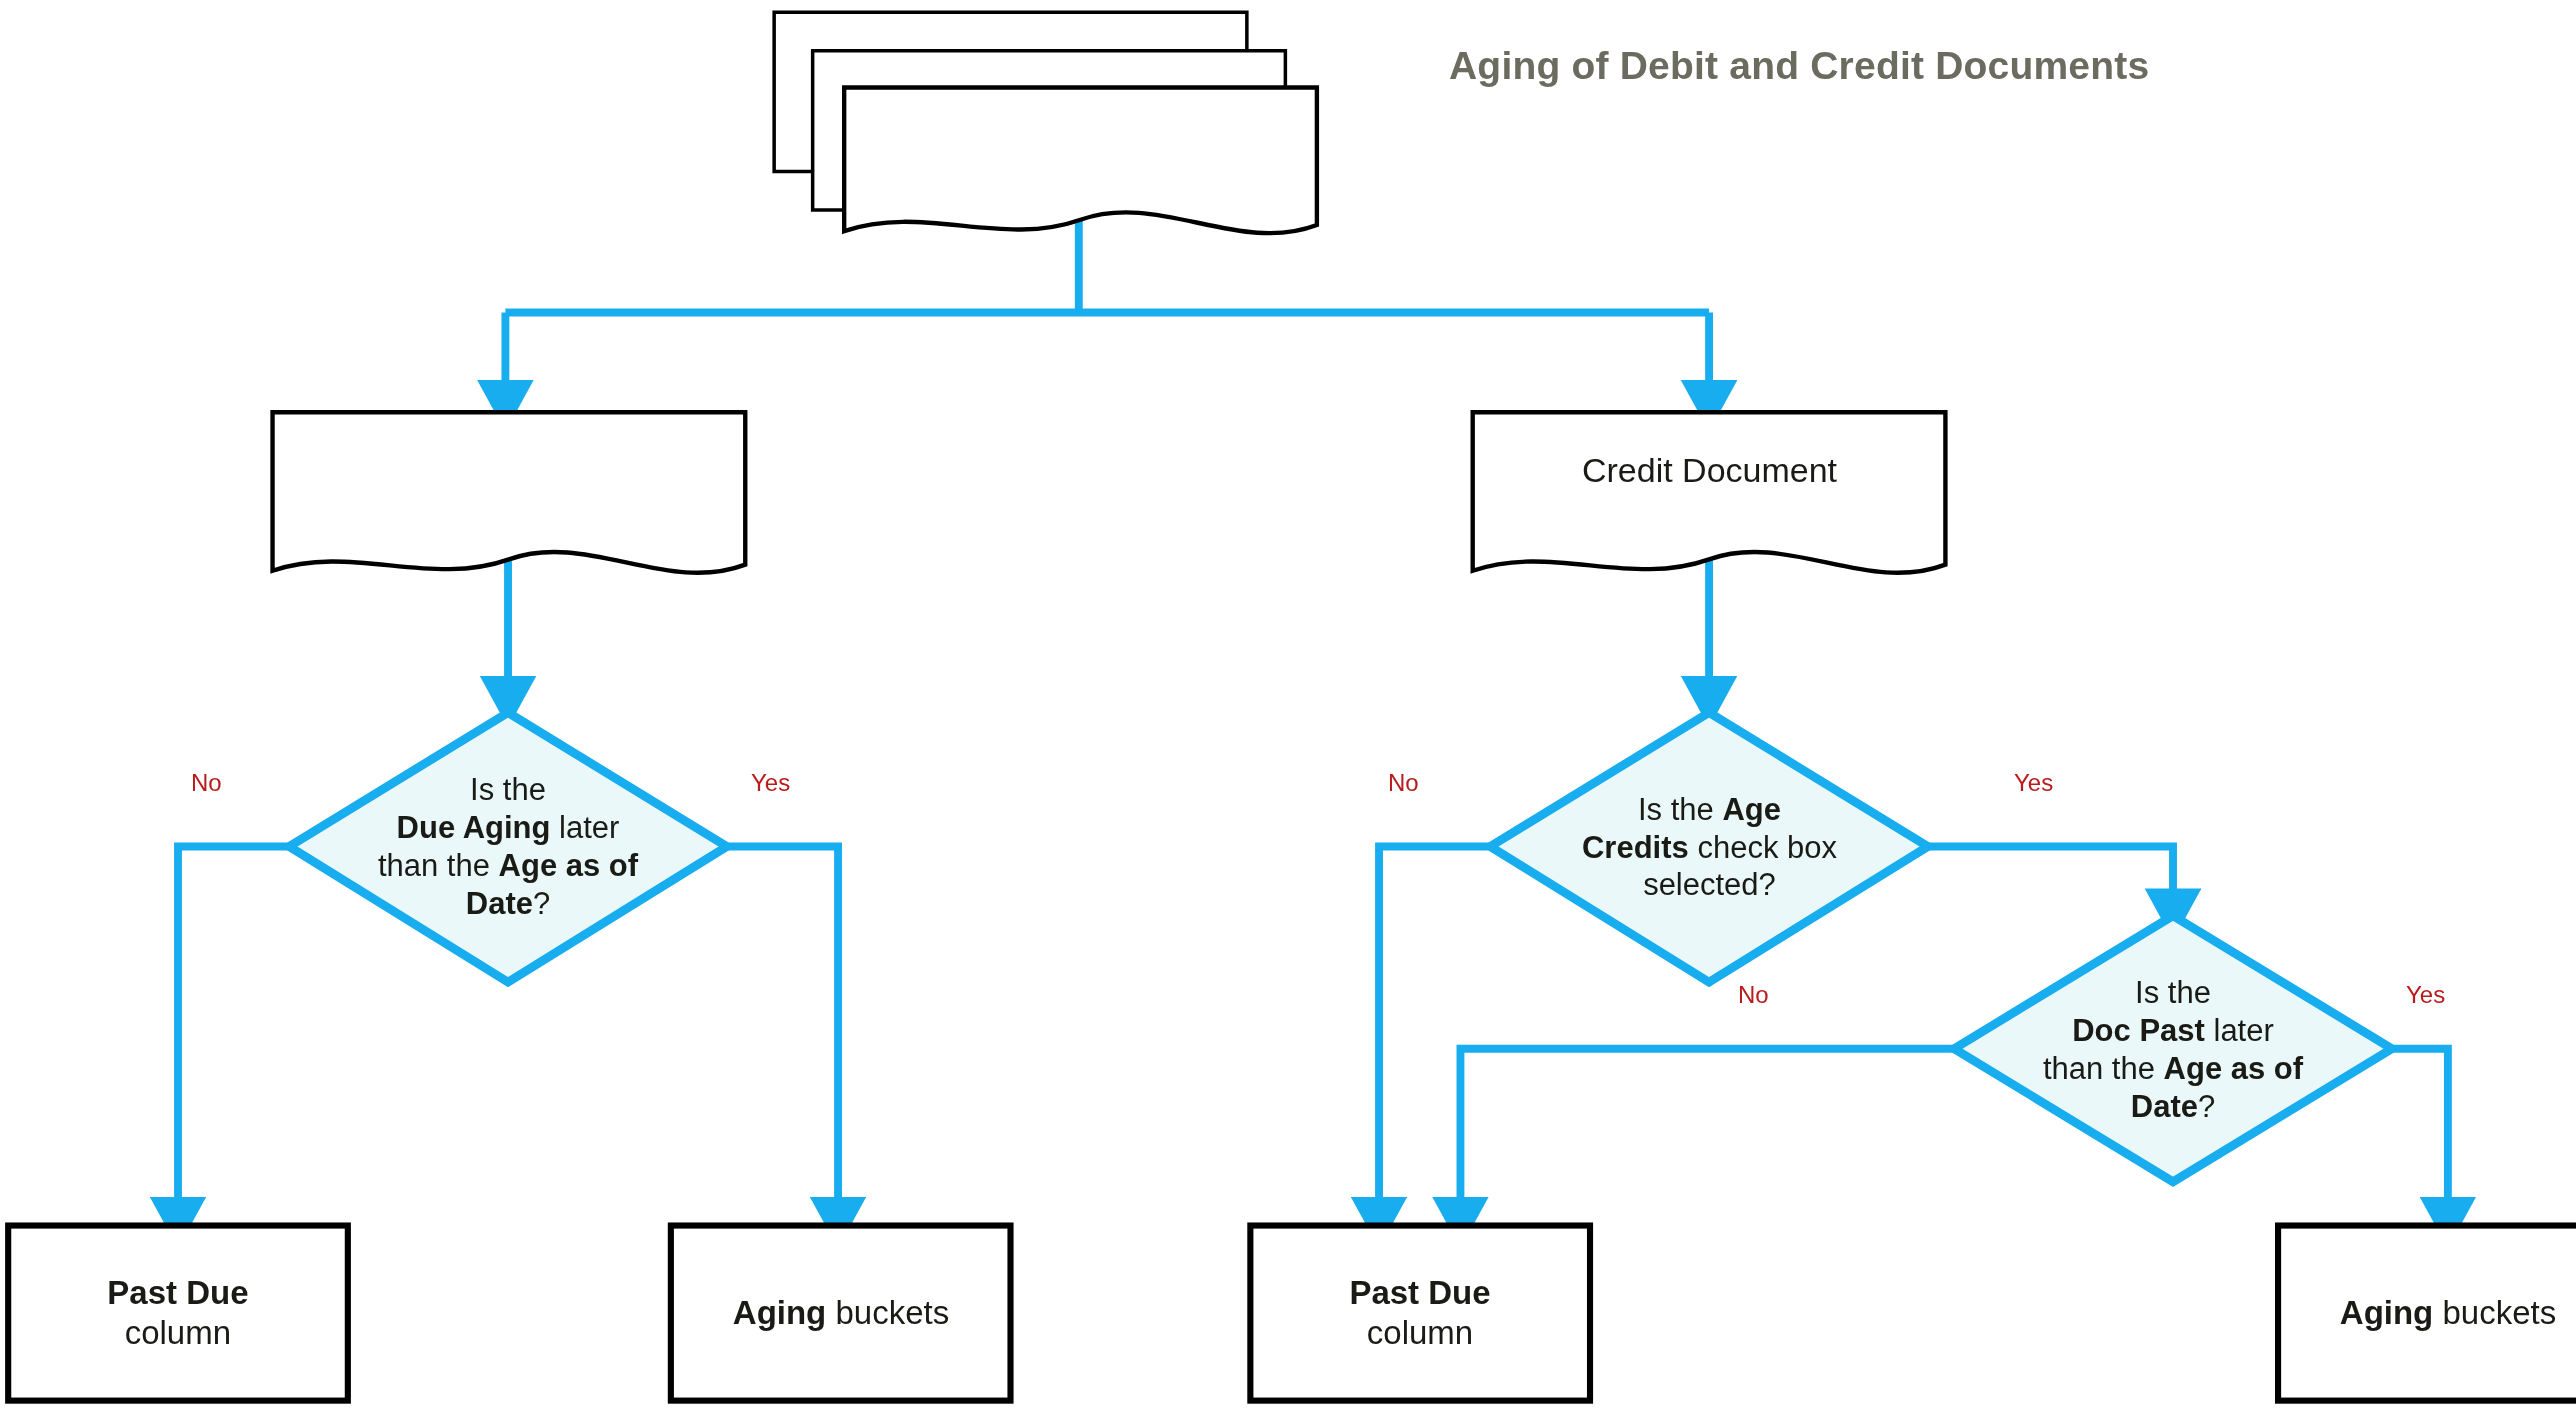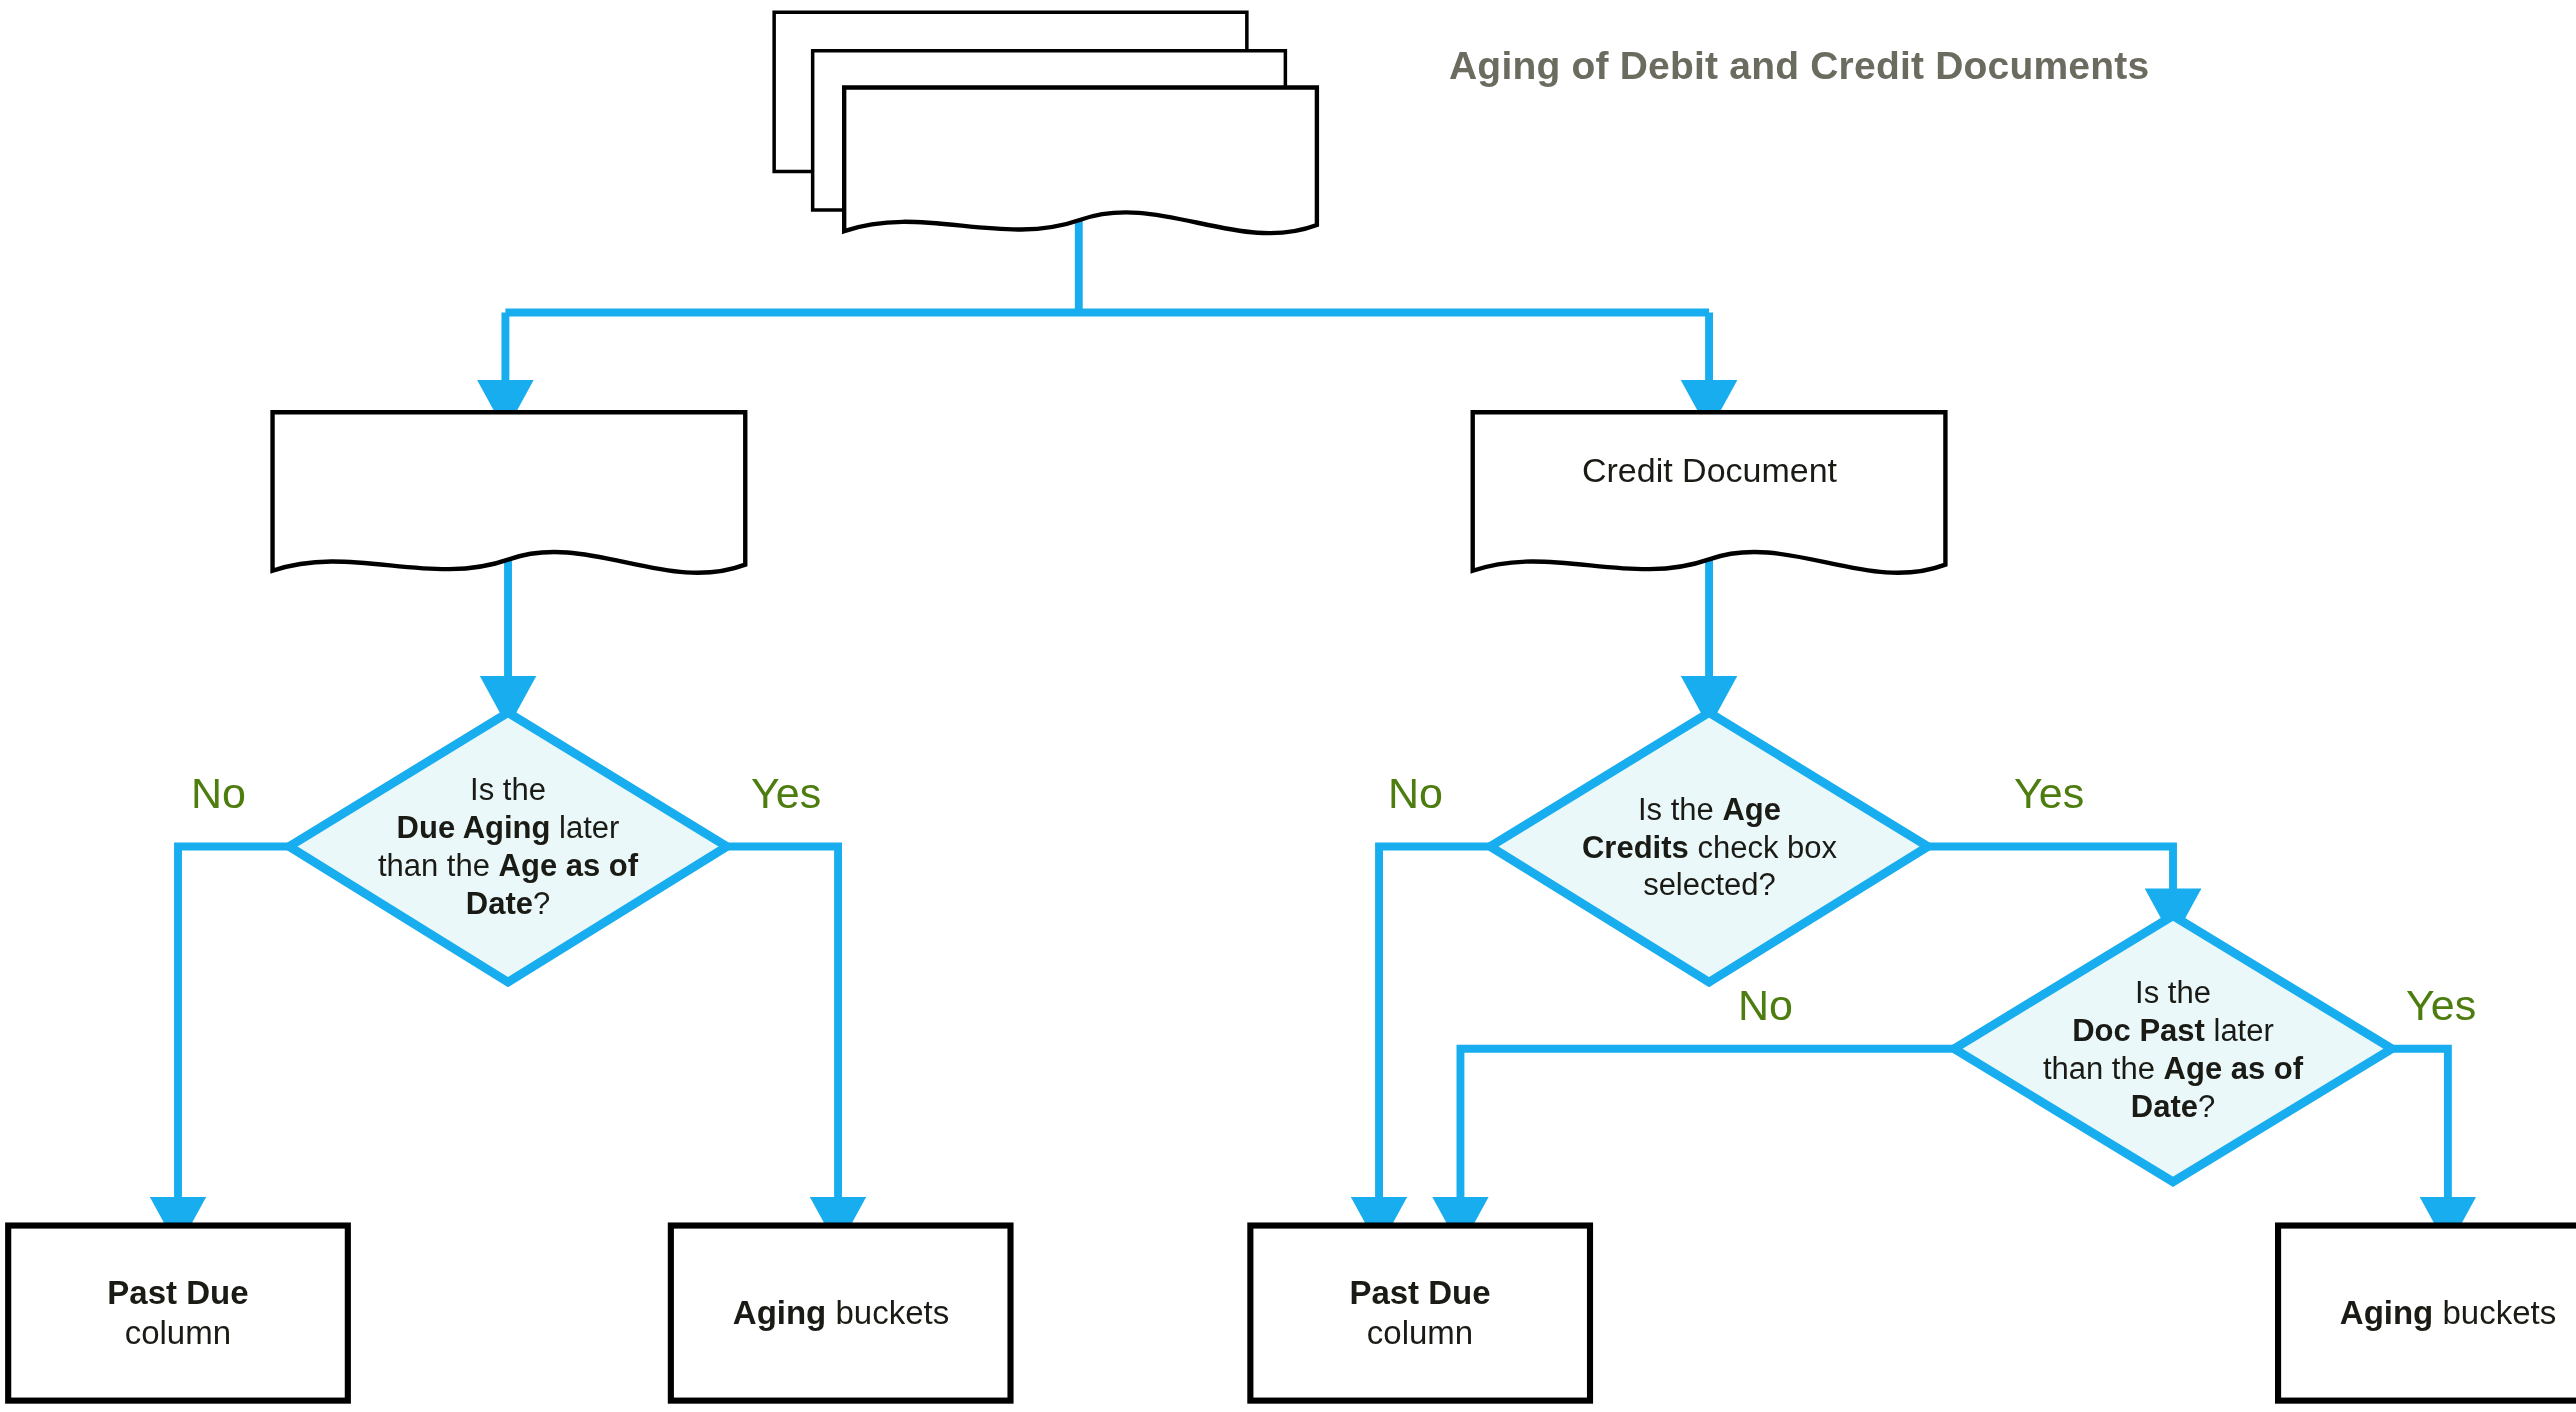--- a/index.html
+++ b/index.html
@@ -39,22 +39,22 @@
     font-size: 34px;
   }
   .diamond-label {
     font-size: 31px;
   }
   .terminal-label {
     font-size: 33px;
   }
   .edge-label {
     position: absolute;
-    font-size: 43px;
-    color: #4d7c0f;
+    font-size: 24px;
+    color: #b91c1c;
     white-space: nowrap;
   }
   .chart-title {
     position: absolute;
     font-size: 39px;
     font-weight: bold;
     color: #6b6b60;
     white-space: nowrap;
     letter-spacing: 0.2px;
   }

